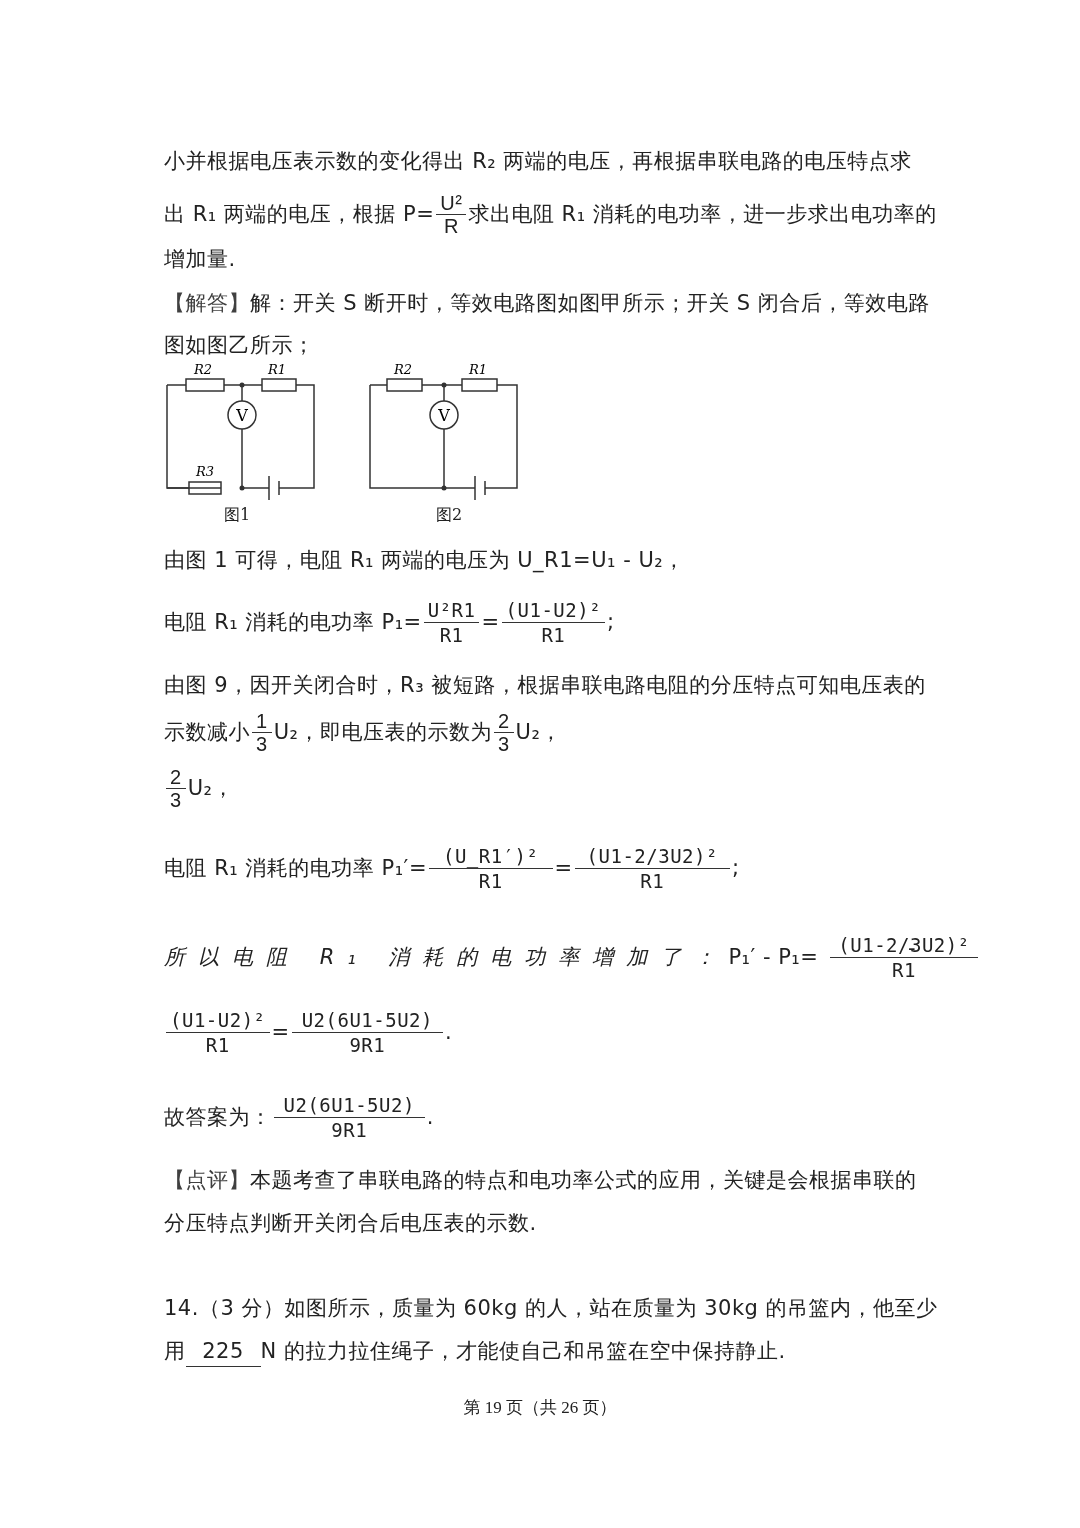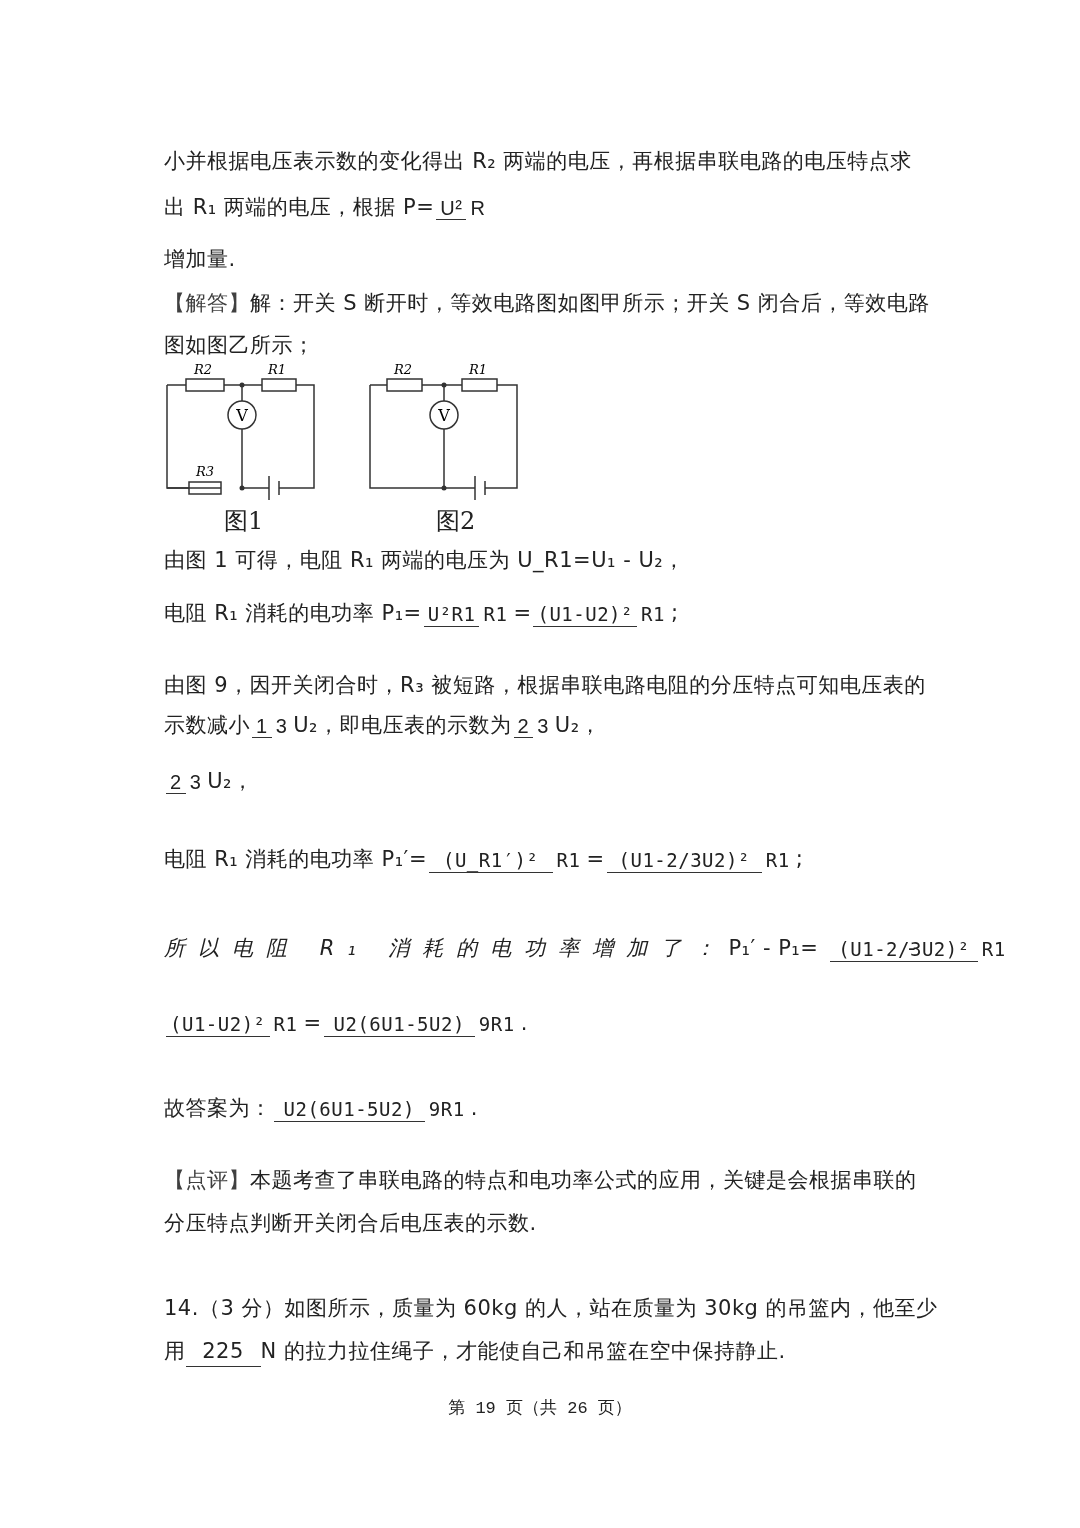--- a/index.html
+++ b/index.html
@@ -1,37 +1,37 @@
 <!DOCTYPE html>
 <html><head>
 <meta charset="utf-8">
 <style>
   html, body { margin:0; padding:0; background:#fff; }
   body { width:1080px; height:1528px; position:relative; font-family:"DejaVu Sans","Liberation Sans",sans-serif; color:#222; overflow:hidden; }
   .line { position:absolute; left:164px; font-size:21px; line-height:30px; white-space:nowrap; letter-spacing:0.5px;margin-top:8px; }
   .tag { color:#404040; }
-  .frac { display:inline-flex; flex-direction:row; align-items:center; vertical-align:middle; margin:0 2px; font-family:"DejaVu Sans Mono","Liberation Mono",monospace; font-size:19px; line-height:24px; }
+  .frac { display:inline-flex; flex-direction:column; align-items:center; vertical-align:middle; margin:0 2px; font-family:"DejaVu Sans Mono","Liberation Mono",monospace; font-size:19px; line-height:24px; }
   .frac .num { border-bottom:1.5px solid #333; padding:0 4px; }
   .frac .den { padding:0 4px; }
   .frac.small { font-family:"Liberation Sans",sans-serif; font-size:20px; line-height:22px; }
   .circuit { position:absolute; top:358px; }
-  .cap { position:absolute; font-size:24px; font-family:"DejaVu Serif",serif; }
+  .cap { position:absolute; font-size:16px; font-family:"DejaVu Serif",serif; }
   .blank { display:inline-block; border-bottom:1.5px solid #333; width:75px; text-align:center; }
-  .footer { position:absolute; top:1396px; left:0; width:1080px; text-align:center; font-size:17px; font-family:Liberation Mono, monospace; }
+  .footer { position:absolute; top:1396px; left:0; width:1080px; text-align:center; font-size:17px; font-family:Liberation Serif, serif; }
   .spaced { letter-spacing:13px;font-style:italic; }
 </style>
 </head>
 <body>
 
 <div class="line" style="top:138px">小并根据电压表示数的变化得出 R₂ 两端的电压，再根据串联电路的电压特点求</div>
 <div class="line" style="top:184px">
   <span>出 R₁ 两端的电压，根据 P=</span><span class="frac small">
       <span class="num">U²</span>
       <span class="den">R</span>
-    </span>
+    </span><span>求出电阻 R₁ 消耗的电功率，进一步求出电功率的</span>
 </div>
 <div class="line" style="top:236px">增加量.</div>
 
 <div class="line" style="top:280px"><span class="tag">【解答】</span><span>解：开关 S 断开时，等效电路图如图甲所示；开关 S 闭合后，等效电路</span></div>
 <div class="line" style="top:322px">图如图乙所示；</div>
 
 <svg class="circuit" style="left:164px" width="155" height="145">
   <g stroke="#333" stroke-width="1.5" fill="none">
     <path d="M3 27 H22 M60 27 H98 M132 27 H150 V130 H115 M105 130 H78 M57 130 H3 V27"></path>
     <rect x="22" y="21" width="38" height="12"></rect>

